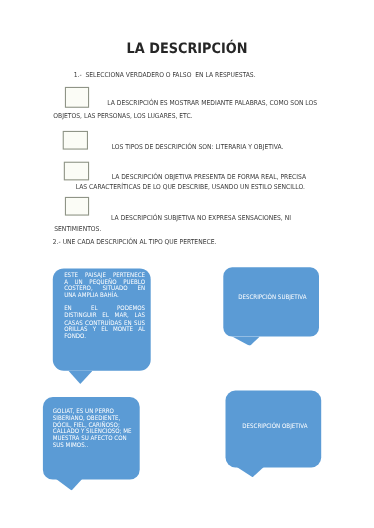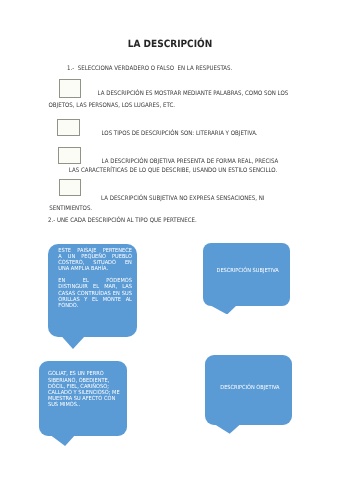--- a/index.html
+++ b/index.html
@@ -3,21 +3,21 @@
 <meta charset="utf-8">
 <style>
   html,body{margin:0;padding:0;}
   body{width:340px;height:480px;background:#ffffff;overflow:hidden;
        font-family:"Liberation Sans",sans-serif;color:#262626;
        -webkit-font-smoothing:antialiased;text-rendering:geometricPrecision;}
   .page{position:relative;width:340px;height:480px;transform:translateZ(0);}
 
   .title{position:absolute;left:0;top:41.3px;width:340px;text-align:center;
          font-family:"DejaVu Sans Condensed","DejaVu Sans",sans-serif;
-         font-weight:bold;font-size:10px;line-height:7px;color:#262626;}
+         font-weight:bold;font-size:13px;line-height:7px;color:#262626;}
 
   .tline{position:absolute;font-family:"DejaVu Sans Condensed","DejaVu Sans",sans-serif;
          font-size:6.1px;line-height:6px;color:#3a3a3a;white-space:pre;}
 
   .cbox{position:absolute;border:1px solid #8f9487;background:#fbfcf6;}
 
   
   .bubble{position:absolute;}
   .bubble .body{position:absolute;left:0;top:0;width:100%;height:100%;
                 background:#5B9BD5;border-radius:9px;}

